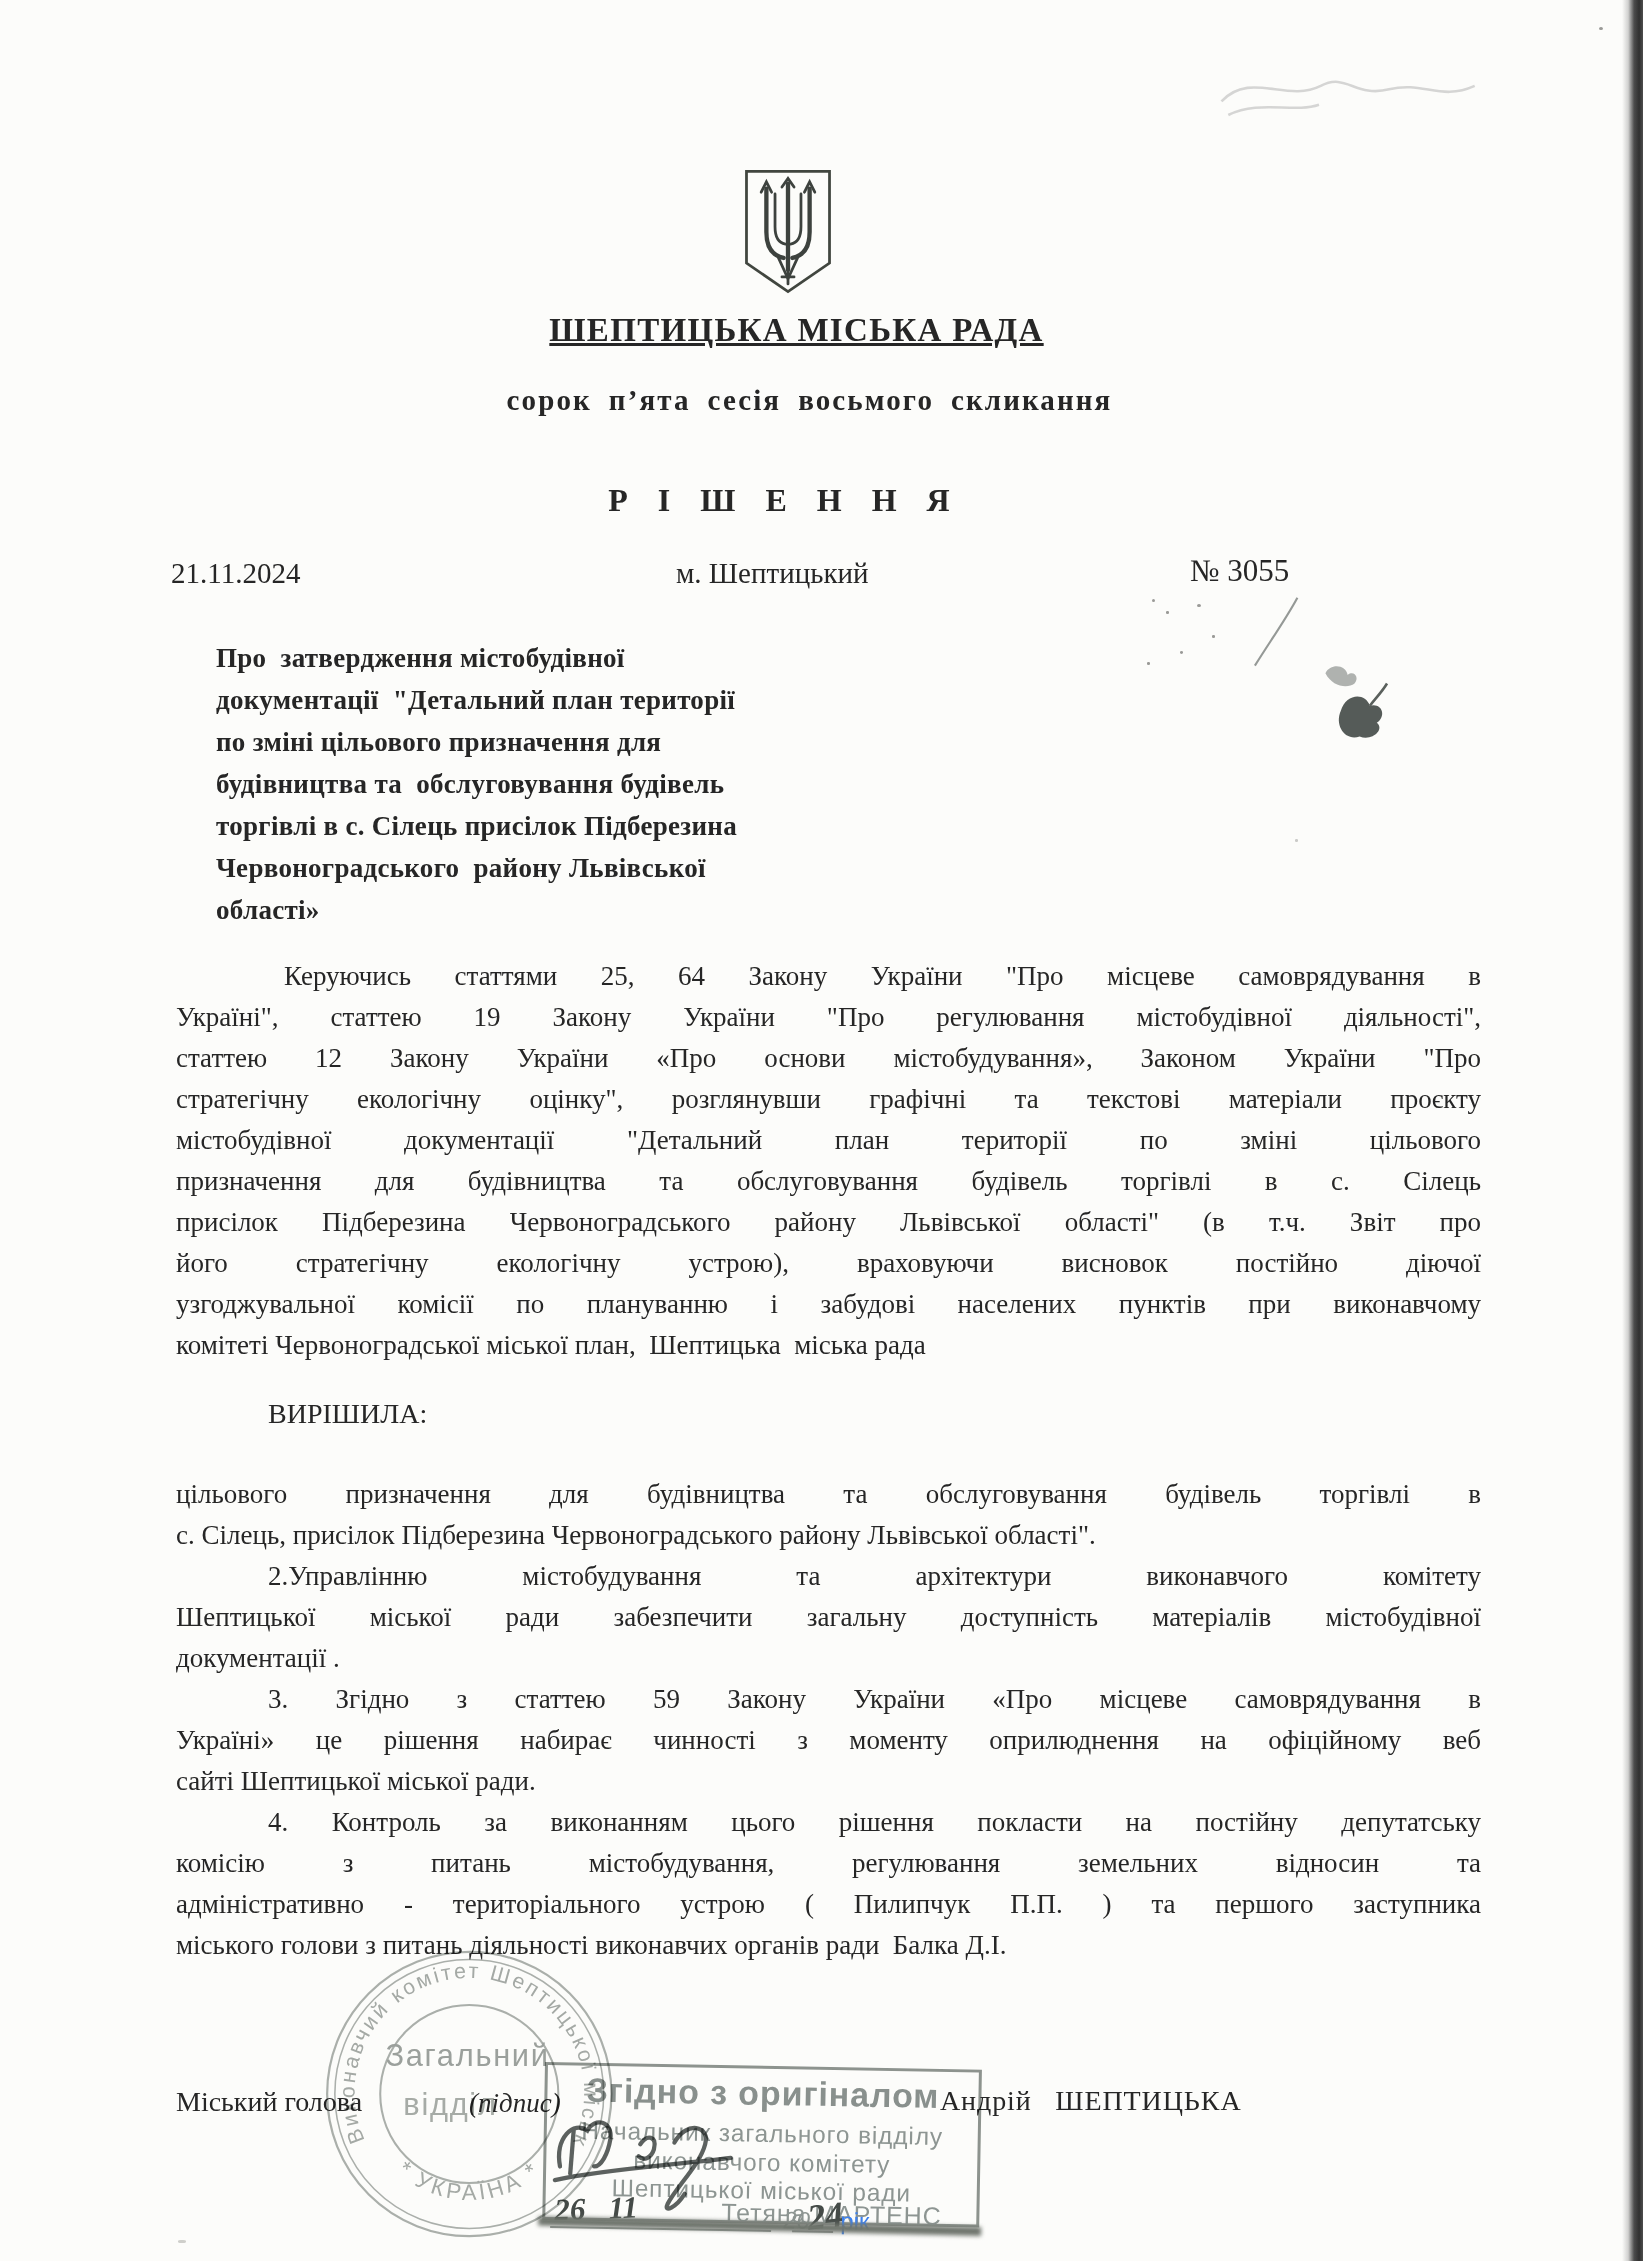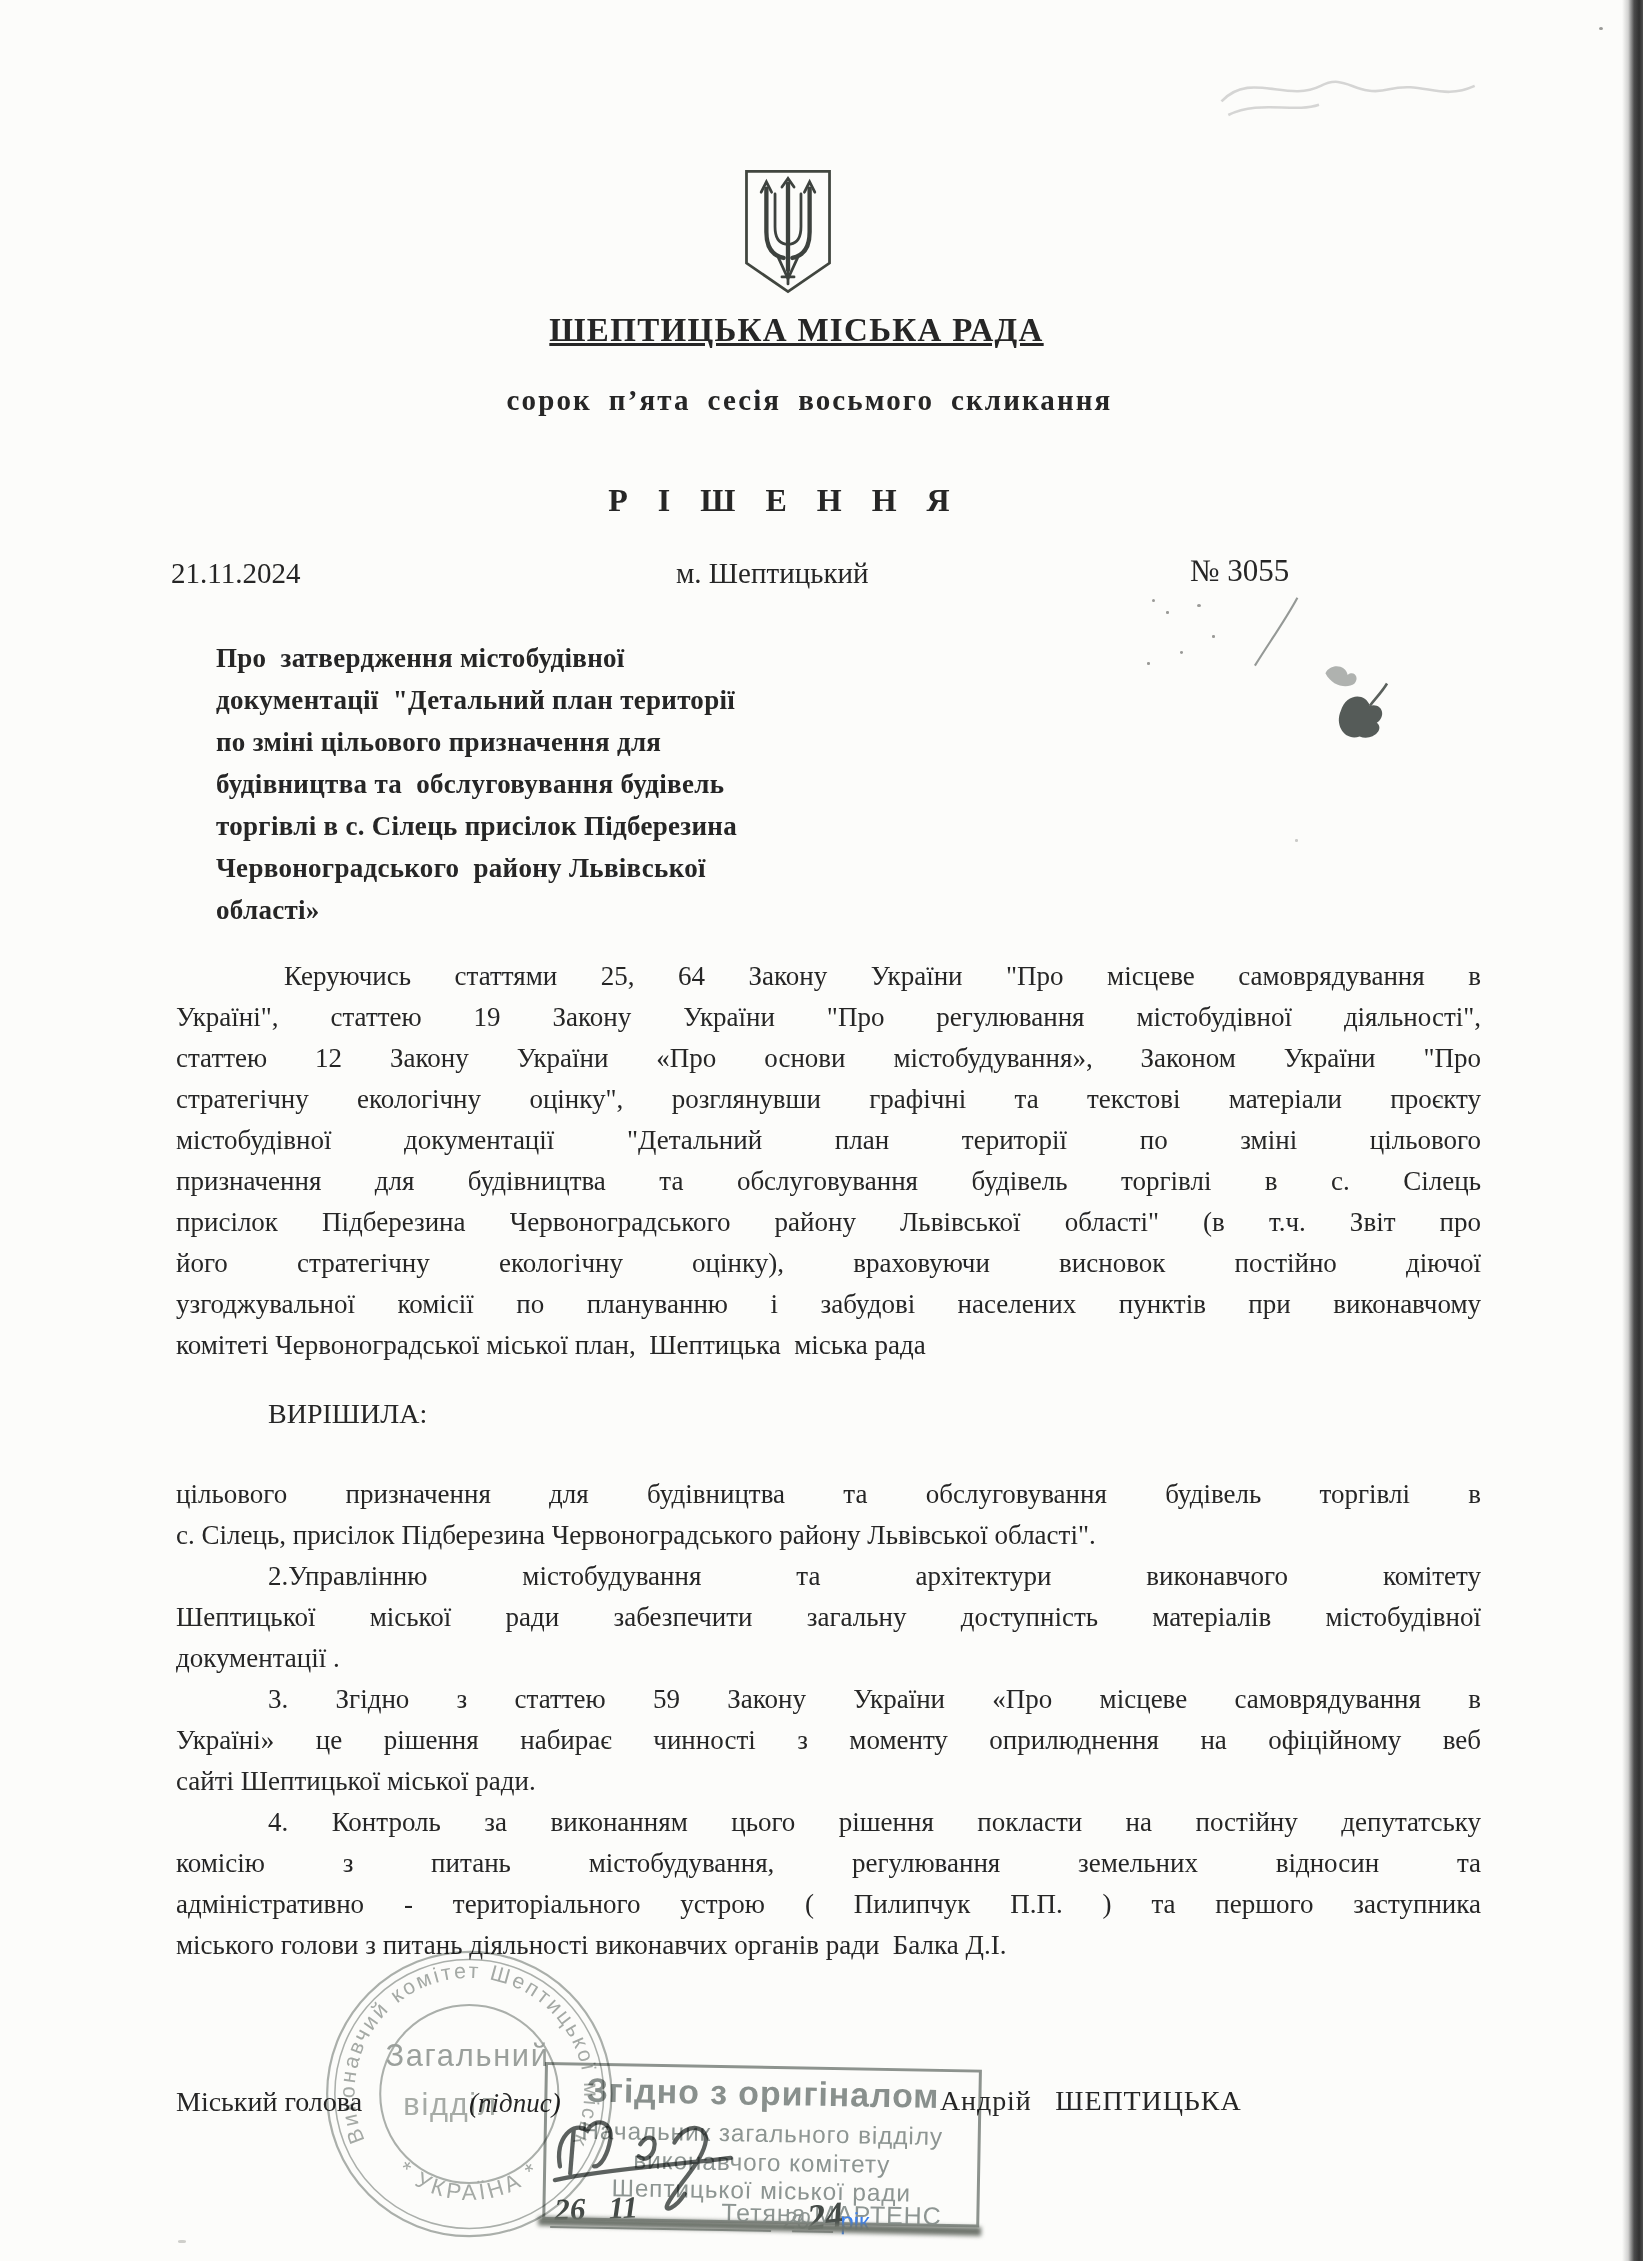--- a/index.html
+++ b/index.html
@@ -79,21 +79,21 @@
   </div>
 
   <div class="abs blk" style="left:176px;top:956px;width:1305px;">
     <div class="line jl ind2">Керуючись статтями 25, 64 Закону України "Про місцеве самоврядування в</div>
     <div class="line jl">Україні", статтею 19 Закону України "Про регулювання містобудівної діяльності",</div>
     <div class="line jl">статтею 12 Закону України «Про основи містобудування», Законом України "Про</div>
     <div class="line jl">стратегічну екологічну оцінку", розглянувши графічні та текстові матеріали проєкту</div>
     <div class="line jl">містобудівної документації "Детальний план території по зміні цільового</div>
     <div class="line jl">призначення для будівництва та обслуговування будівель торгівлі в с. Сілець</div>
     <div class="line jl">присілок Підберезина Червоноградського району Львівської області" (в т.ч. Звіт про</div>
-    <div class="line jl">його стратегічну екологічну оцінку), враховуючи висновок постійно діючої</div>
+    <div class="line jl">його стратегічну екологічну устрою), враховуючи висновок постійно діючої</div>
     <div class="line jl">узгоджувальної комісії по плануванню і забудові населених пунктів при виконавчому</div>
     <div class="line ll">комітеті Червоноградської міської план,  Шептицька  міська рада</div>
   </div>
 
   <div class="abs blk ind" style="left:176px;top:1398px;font-size:28px;">ВИРІШИЛА:</div>
 
   <div class="abs blk" style="left:176px;top:1474px;width:1305px;">
     <div class="line jl">цільового призначення для будівництва та обслуговування будівель торгівлі в</div>
     <div class="line ll">с. Сілець, присілок Підберезина Червоноградського району Львівської області".</div>
     <div class="line jl ind">2.Управлінню містобудування та архітектури виконавчого комітету</div>

